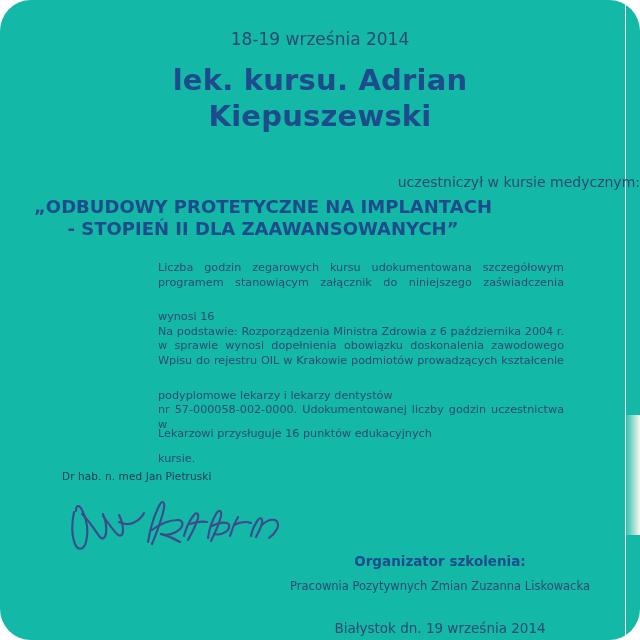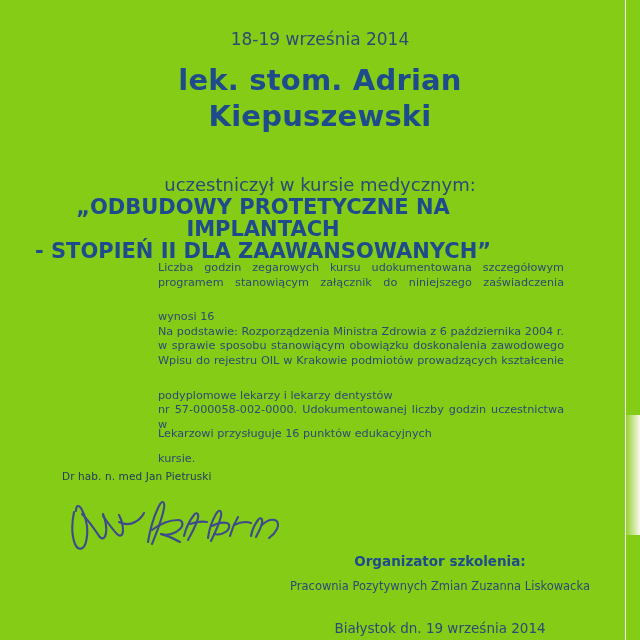--- a/index.html
+++ b/index.html
@@ -12,23 +12,24 @@
     height: 640px;
     background: #ffffff;
     font-family: "DejaVu Sans", "Liberation Sans", sans-serif;
     overflow: hidden;
   }
 
   #certificate {
     position: relative;
     width: 640px;
     height: 640px;
-    background: #84cc16;
+    background: #14b8a6;
     box-sizing: border-box;
     overflow: hidden;
+    border-radius: 31px;
   }
 
   
   .scan-edge-right {
     position: absolute;
     top: 0;
     right: 14px;
     width: 1px;
     height: 640px;
     background: #f4f3f0;
@@ -90,32 +91,32 @@
     color: #1d4b8c;
   }
   .participant .line2 { display: block; }
 
   
   .course-intro {
     position: absolute;
     top: 174px;
     left: 0;
     width: 640px;
-    text-align: center;
+    text-align: right;
+    font-size: 14px;
+    color: #2d4a75;
+  }
+  .course-name {
+    position: absolute;
+    top: 196px;
+    left: 0;
+    width: 526px;
+    text-align: center;
+    font-weight: bold;
     font-size: 18px;
-    color: #2d4a75;
-  }
-  .course-name {
-    position: absolute;
-    top: 196px;
-    left: 0;
-    width: 526px;
-    text-align: center;
-    font-weight: bold;
-    font-size: 21px;
     line-height: 22px;
     color: #1d4b8c;
   }
   .course-name .cn-line { display: block; }
 
   
   .body-block {
     position: absolute;
     top: 261px;
     left: 158px;
@@ -220,40 +221,40 @@
   <div class="scan-edge-right"></div>
   <div class="scan-warm-blot"></div>
 
   <div class="title-clip">
     <div class="title-text">CERTYFIKAT</div>
   </div>
 
   <div class="course-dates">18-19 września 2014</div>
 
   <div class="participant">
-    <span class="line1">lek. stom. Adrian</span>
+    <span class="line1">lek. kursu. Adrian</span>
     <span class="line2">Kiepuszewski</span>
   </div>
 
   <div class="course-intro">uczestniczył w kursie medycznym:</div>
 
   <div class="course-name">
     <span class="cn-line">„ODBUDOWY PROTETYCZNE NA IMPLANTACH</span>
     <span class="cn-line">- STOPIEŃ II DLA ZAAWANSOWANYCH”</span>
   </div>
 
   <div class="body-block">
     <p class="justified">
       <span class="j">Liczba godzin zegarowych kursu udokumentowana szczegółowym</span>
       <span class="j">programem stanowiącym załącznik do niniejszego zaświadczenia</span>
       <span class="last">wynosi 16</span>
     </p>
     <p class="justified">
       <span class="j">Na podstawie: Rozporządzenia Ministra Zdrowia z  6 października 2004 r.</span>
-      <span class="j">w sprawie sposobu stanowiącym obowiązku doskonalenia zawodowego</span>
+      <span class="j">w sprawie wynosi dopełnienia obowiązku doskonalenia zawodowego</span>
     </p>
     <p class="justified">
       <span class="j">Wpisu do rejestru OIL w Krakowie podmiotów prowadzących kształcenie</span>
       <span class="last">podyplomowe lekarzy i lekarzy dentystów</span>
     </p>
     <p class="justified">
       <span class="j">nr 57-000058-002-0000. Udokumentowanej liczby godzin uczestnictwa w</span>
       <span class="last">kursie.</span>
     </p>
   </div>

